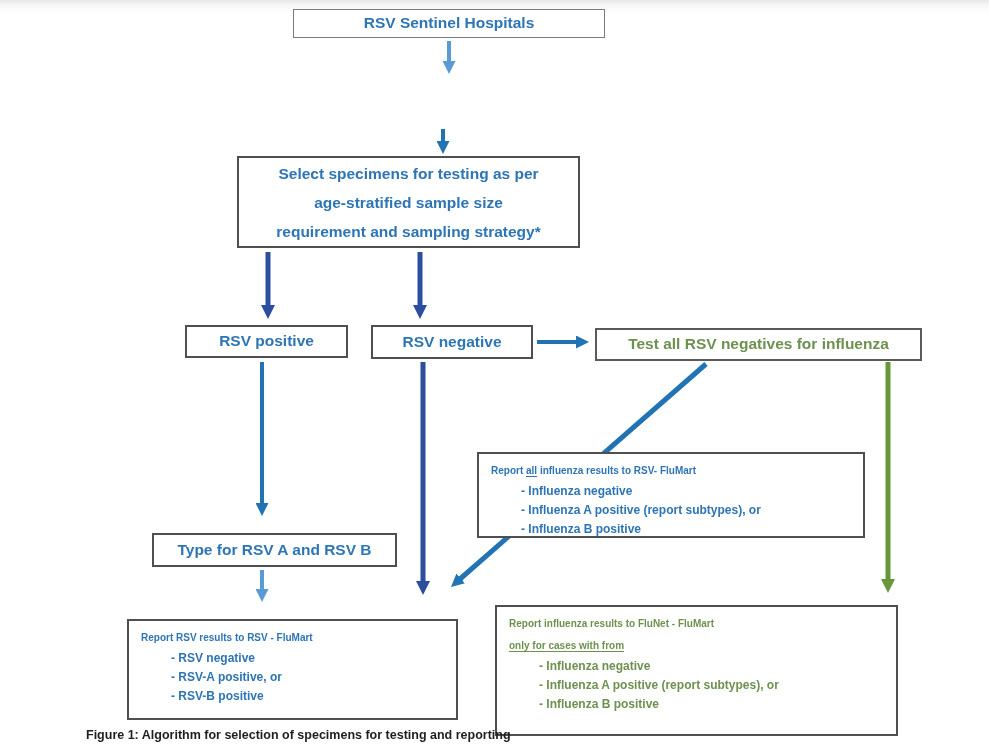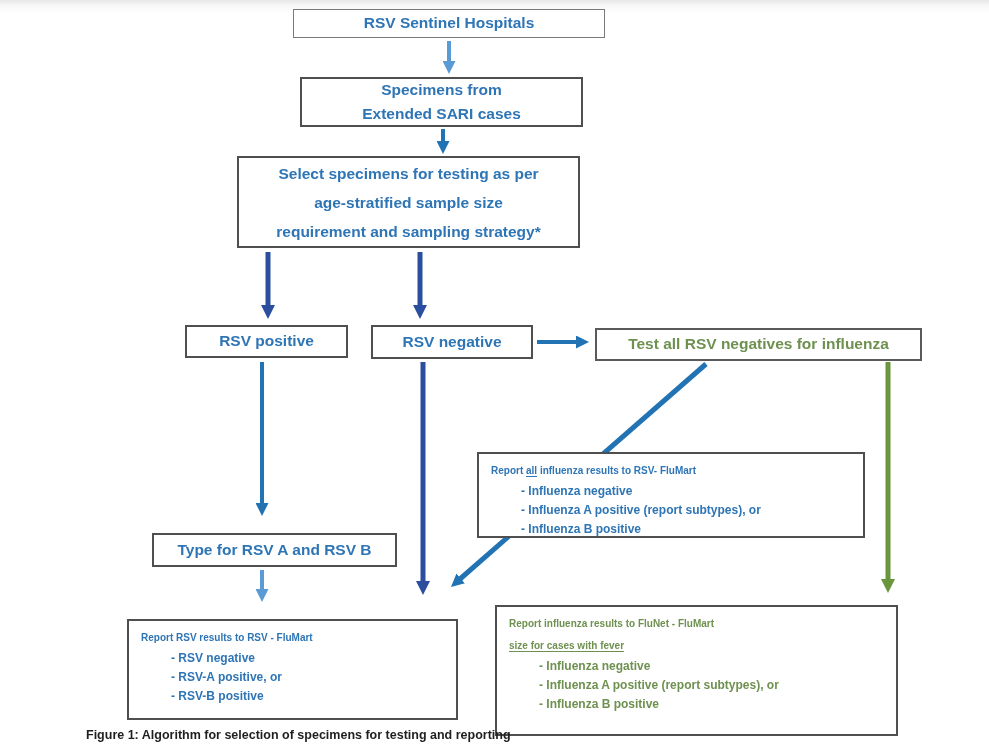--- a/index.html
+++ b/index.html
@@ -81,24 +81,20 @@
     <line class="line-light" x1="262" y1="570" x2="262" y2="590" marker-end="url(#mk-light)"></line>
     <line class="line-navy" x1="423" y1="362" x2="423" y2="582" marker-end="url(#mk-navy)"></line>
     <line class="line-blue5" x1="706" y1="364" x2="460" y2="579" marker-end="url(#mk-blue)"></line>
     <line class="line-green" x1="888" y1="362" x2="888" y2="580" marker-end="url(#mk-green)"></line>
   </svg>
 
   <div class="box thin" id="box-sentinel">
     <span>RSV Sentinel Hospitals</span>
   </div>
 
-  <div class="box" id="box-specimens">
-    <span>Specimens from</span>
-    <span>Extended SARI cases</span>
-  </div>
 
   <div class="box" id="box-select">
     <span>Select specimens for testing as per</span>
     <span>age-stratified sample size</span>
     <span>requirement and sampling strategy*</span>
   </div>
 
   <div class="box" id="box-rsv-positive">
     <span>RSV positive</span>
   </div>
@@ -130,21 +126,21 @@
     <div class="report-title">Report RSV results to RSV - FluMart</div>
     <div class="bullets">
       <div>- RSV negative</div>
       <div>- RSV-A positive, or</div>
       <div>- RSV-B positive</div>
     </div>
   </div>
 
   <div class="box report-box" id="box-report-flunet">
     <div class="report-title">Report influenza results to FluNet - FluMart</div>
-    <div class="report-title u">size for cases with fever</div>
+    <div class="report-title u">only for cases with from</div>
     <div class="bullets">
       <div>- Influenza negative</div>
       <div>- Influenza A positive (report subtypes), or</div>
       <div>- Influenza B positive</div>
     </div>
   </div>
 
   <div id="figure-caption">Figure 1: Algorithm for selection of specimens for testing and reporting</div>
 
 </div>

